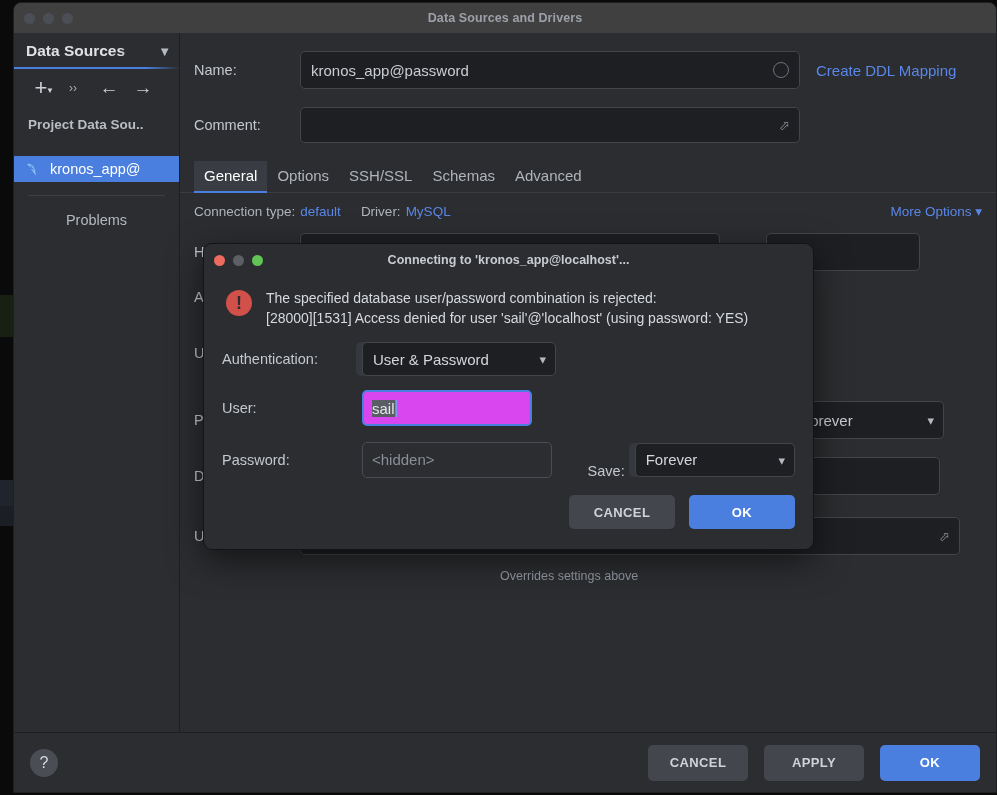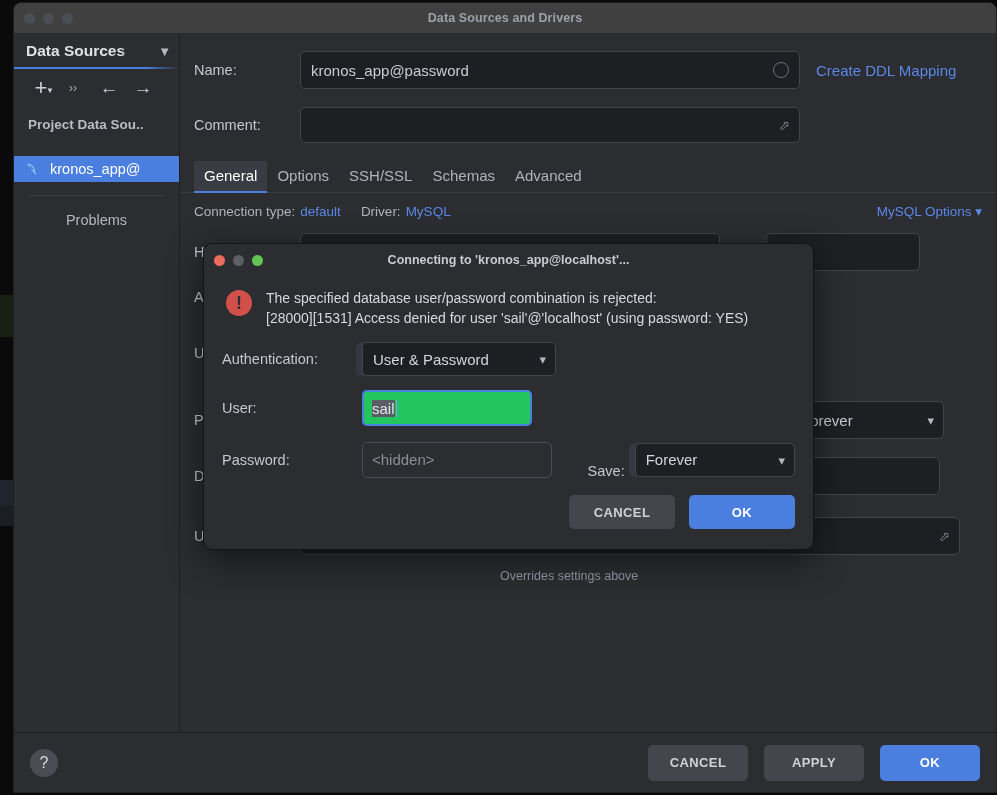--- a/index.html
+++ b/index.html
@@ -285,21 +285,21 @@
   .dlg-combo {
     height: 34px; background: #1e1f22;
     border: 1px solid #43454a; border-radius: 5px;
     display: flex; align-items: center; padding: 0 10px;
     color: #d3d6dc; font-size: 15px; position: relative;
     box-shadow: -6px 0 0 0 #35383e;
   }
   .dlg-combo .cv { position: absolute; right: 9px; top: 9px; color: #b4b8bf; font-size: 13px; }
   .auth-combo { width: 194px; }
   .user-input {
-    width: 170px; height: 36px; background: #22c55e;
+    width: 170px; height: 36px; background: #d946ef;
     border: 2px solid #4a7fe0; border-radius: 5px;
     display: flex; align-items: center; padding: 0 8px;
     font-size: 15px; color: #e3e6ea; position: relative;
   }
   .sel-text { background: #595d64; color: #e3e6ea; }
   .caret {
     display: inline-block; width: 1.5px; height: 17px; background: #7aa2f0;
     margin-left: 1px;
   }
   .pw-input {
@@ -404,21 +404,21 @@
         <div class="tab">Schemas</div>
         <div class="tab">Advanced</div>
       </div>
 
       <div class="conn-row">
         <span>Connection type:</span>
         <span class="lnk" style="margin-left:5px">default</span>
         <span style="margin-left:20px">Driver:</span>
         <span class="lnk" style="margin-left:5px">MySQL</span>
         <span class="more-options">
-          <span>MySQL Options</span>
+          <span>More Options</span>
           <span> ▾</span>
         </span>
       </div>
 
       <div class="bgform">
 
         <div class="bgrow" style="left:14px; top:6px;">
           <span class="bglabel">Host:</span>
           <div class="bgfield" style="width:420px"></div>
           <div class="bgfield" style="width:154px; margin-left:46px">

